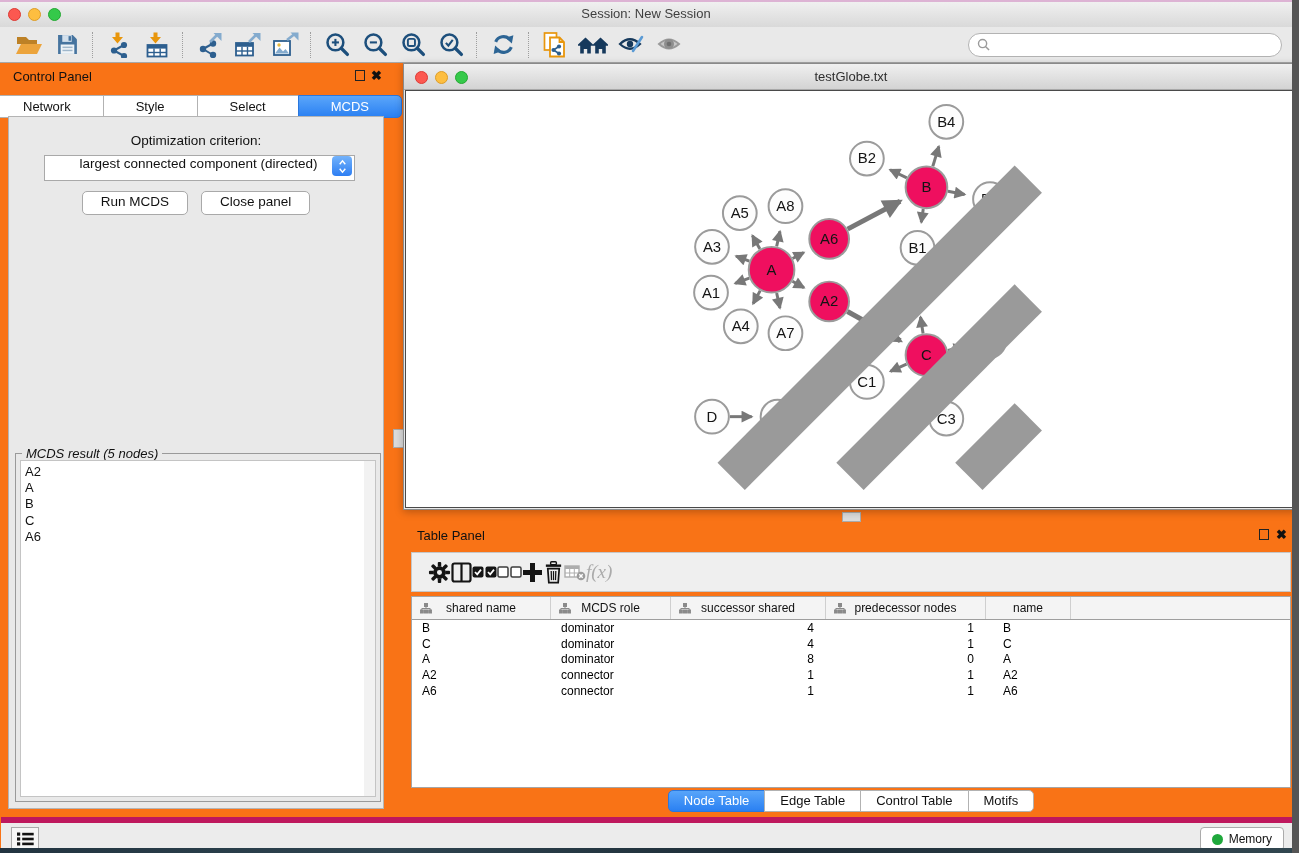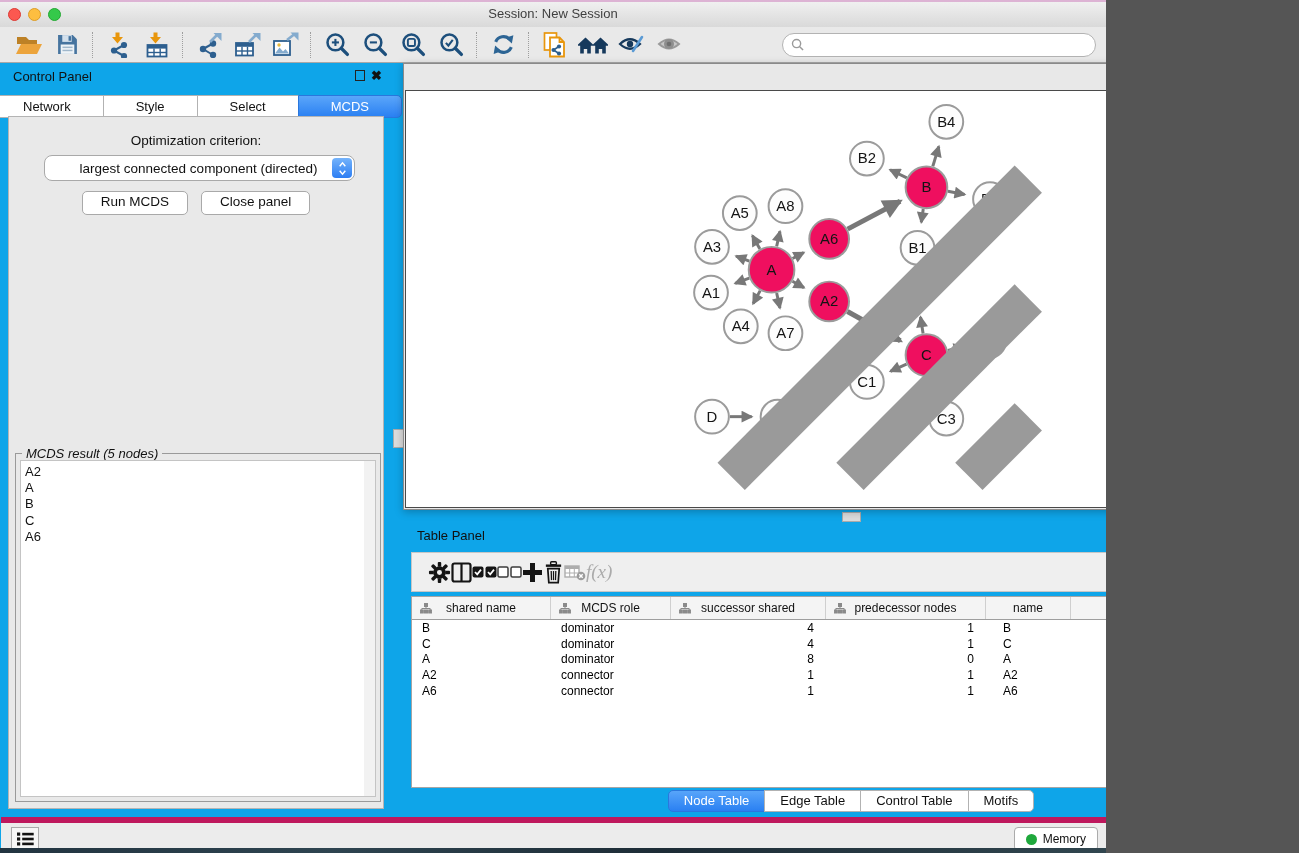--- a/index.html
+++ b/index.html
@@ -1,16 +1,16 @@
 <!DOCTYPE html>
 <html><head>
 <meta charset="utf-8">
 <style>
   html,body{margin:0;padding:0;background:#555;}
-  #app{position:relative;width:1106px;height:853px;background:#0ea5e9;
+  #app{position:relative;width:1292px;height:853px;background:#f97316;
        font-family:"Liberation Sans",sans-serif;overflow:hidden;
        -webkit-font-smoothing:antialiased;}
   
   .titlebar{position:absolute;left:0;top:0;width:100%;height:25px;
     background:linear-gradient(#f0f0f0,#d9d9d9);border-top:2px solid #ddb3d4;
     border-bottom:1px solid #bdbdbd;}
   .titlebar .title{position:absolute;left:0;right:0;top:4px;text-align:center;
     font-size:13px;color:#3f3f3f;}
   .lights{position:absolute;left:8px;top:6px;display:flex;gap:7px;}
   .light{width:13px;height:13px;border-radius:50%;box-sizing:border-box;}
@@ -40,21 +40,21 @@
   .cp-tab{height:21px;line-height:21px;padding:0 32px;font-size:13px;background:#fff;
     border:1px solid #b2b2b2;margin-left:-1px;color:#111;cursor:pointer;}
   .cp-tab:first-child{border-radius:5px 0 0 5px;margin-left:0;}
   .cp-tab:last-child{border-radius:0 5px 5px 0;}
   .cp-tab.active{background:linear-gradient(#5ba6fa,#2a80f2);color:#fff;border-color:#2a77dd;}
   .cp-frame{position:absolute;left:8px;right:8px;top:53px;bottom:8px;
     background:#e9e9e9;border:1px solid #b4b4b4;}
   .opt-label{position:absolute;left:0;right:0;top:16px;text-align:center;
     font-size:13.5px;color:#111;}
   .combo{position:absolute;left:35px;right:28px;top:38px;height:24px;background:#fff;
-    border:1px solid #a9a9a9;border-radius:8px;display:flex;align-items:center;cursor:pointer;}
+    border:1px solid #a9a9a9;border-radius:0;display:flex;align-items:flex-start;cursor:pointer;}
   .combo .val{flex:1;text-align:center;font-size:13.5px;color:#111;padding-left:20px;}
   .combo .step{width:20px;height:20px;margin-right:2px;border-radius:4px;
     background:linear-gradient(#74b3fb,#2d7ef3);display:flex;flex-direction:column;
     align-items:center;justify-content:center;gap:1px;}
   .chev{width:7px;height:7px;}
   .btn-row{position:absolute;left:0;right:0;top:74px;display:flex;justify-content:center;gap:13px;}
   .pushbtn{height:22px;line-height:20px;padding:0 18px;background:#fff;
     border:1px solid #a9a9a9;border-radius:5px;font-size:13.5px;color:#111;cursor:pointer;}
   .resultbox{position:absolute;left:6px;right:2px;top:336px;bottom:6px;
     border:1px solid #9a9a9a;}
@@ -342,20 +342,28 @@
           </div>
         <div class="result-scroll"></div>
       </div>
     </div>
   </div>
 
   <div class="vsplit-handle"></div>
   <div class="hsplit-handle"></div>
 
   <div class="netwin">
+    <div class="wtitle">
+      <div class="lights">
+        <span class="light red"></span>
+        <span class="light yellow"></span>
+        <span class="light green"></span>
+      </div>
+      <div class="title">testGlobe.txt</div>
+    </div>
     <div class="canvas">
       <svg id="graph-svg" viewBox="0 0 894 419">
         <defs>
           <marker id="arw" viewBox="0 0 10 10" refX="8.5" refY="5" markerWidth="4.4" markerHeight="4" orient="auto">
             <path d="M0 0 L10 5 L0 10 z" fill="#787878"></path>
           </marker>
         </defs>
         <g id="g-edges">
             <line x1="355.25116583901666" y1="159.07238915074845" x2="347.7279036743986" y2="145.6715784200225" stroke="#787878" stroke-width="3" marker-end="url(#arw)"></line>
             <line x1="372.12872509133035" y1="156.5543995824897" x2="375.44388115105875" y2="141.3994004523028" stroke="#787878" stroke-width="3" marker-end="url(#arw)"></line>

